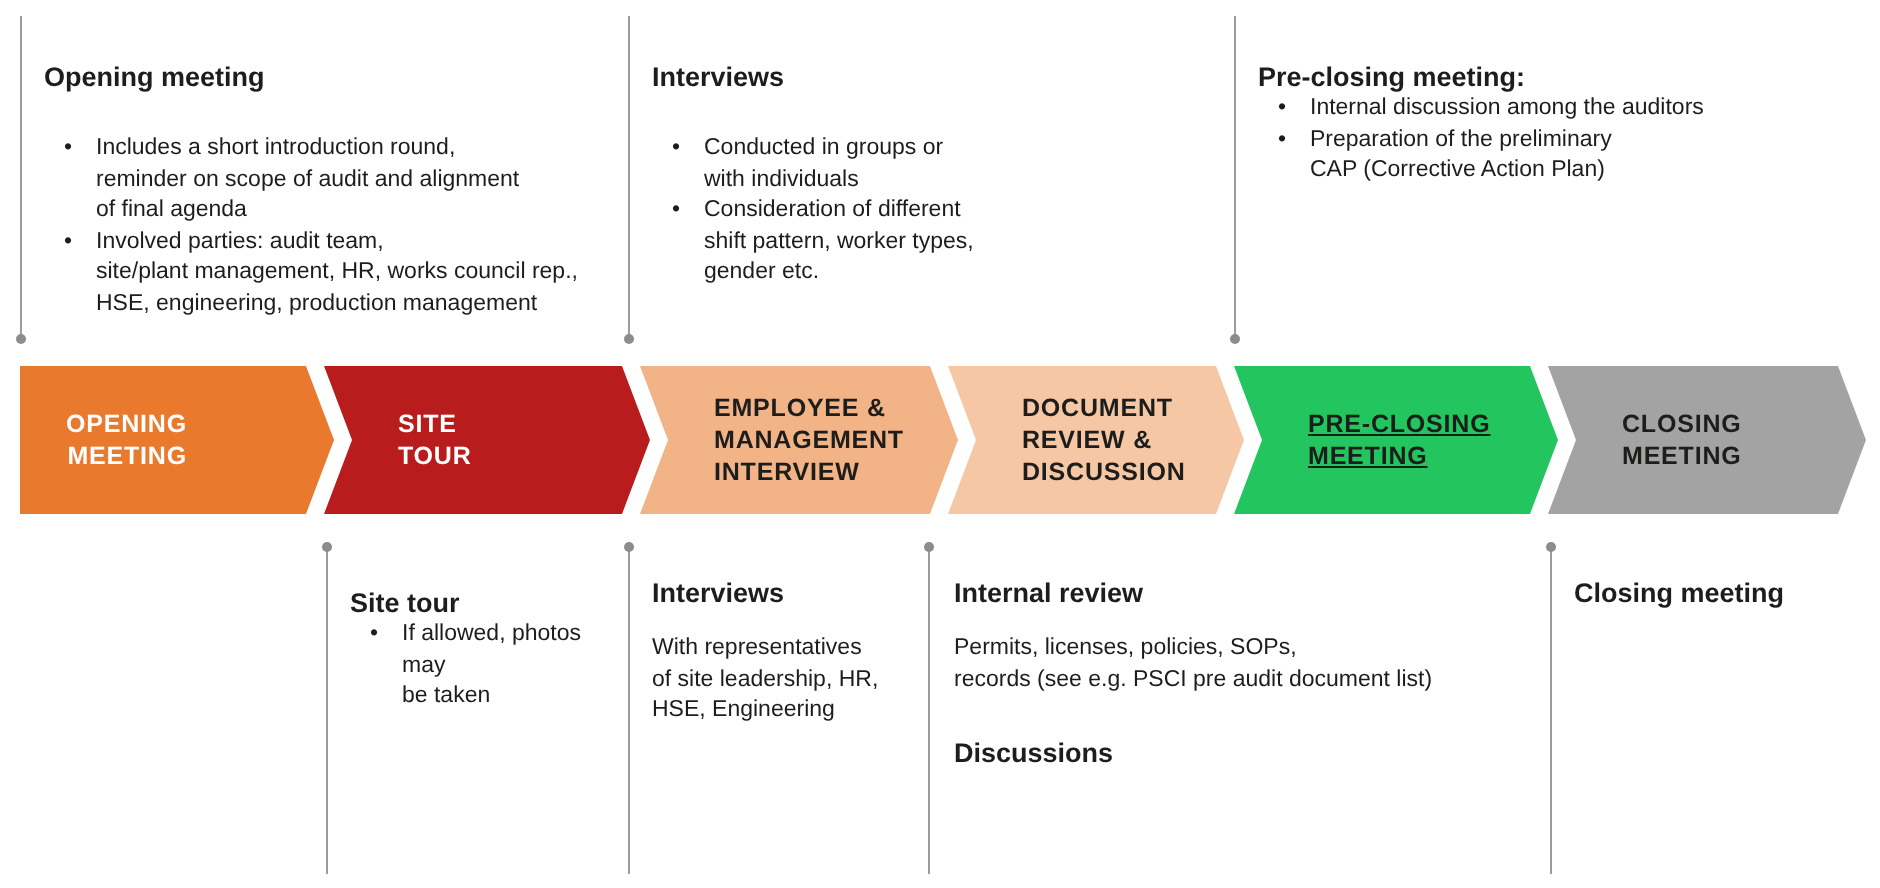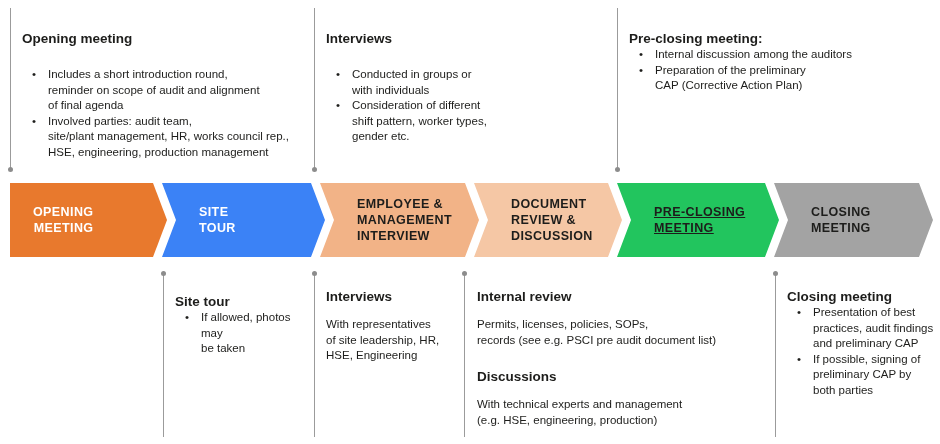--- a/index.html
+++ b/index.html
@@ -144,21 +144,21 @@
       <li>Preparation of the preliminary
 CAP (Corrective Action Plan)</li>
     </ul>
   </div>
 
   <div id="chevron-band">
     <div class="chevron first" style="left: 10px; width: 157px; background: rgb(232, 121, 45); color: rgb(255, 255, 255); text-align: right;">
       <span class="label">OPENING
 MEETING</span>
     </div>
-    <div class="chevron" style="left: 162px; width: 163px; background: #3b82f6; color: rgb(255, 255, 255);">
+    <div class="chevron" style="left: 162px; width: 163px; background: #b91c1c; color: rgb(255, 255, 255);">
       <span class="label">SITE
 TOUR</span>
     </div>
     <div class="chevron" style="left: 320px; width: 159px; background: rgb(242, 179, 135); color: rgb(29, 29, 27);">
       <span class="label">EMPLOYEE &amp;
 MANAGEMENT
 INTERVIEW</span>
     </div>
     <div class="chevron" style="left: 474px; width: 148px; background: rgb(245, 199, 165); color: rgb(29, 29, 27);">
       <span class="label">DOCUMENT
@@ -201,29 +201,19 @@
     <div class="body gap-sm">With representatives
 of site leadership, HR,
 HSE, Engineering</div>
   </div>
 
   <div class="ann" style="left:477px; top:288px; width:300px">
     <h3>Internal review</h3>
     <div class="body gap-sm">Permits, licenses, policies, SOPs,
 records (see e.g. PSCI pre audit document list)</div>
     <h3 class="gap-lg">Discussions</h3>
-    <div class="body gap-sm">With technical experts and management
-(e.g. HSE, engineering, production)</div>
   </div>
 
   <div class="ann" style="left:787px; top:288px; width:150px">
     <h3>Closing meeting</h3>
-    <ul class="gap-md">
-      <li>Presentation of best
-practices, audit findings
-and preliminary CAP</li>
-      <li>If possible, signing of
-preliminary CAP by
-both parties</li>
-    </ul>
   </div>
 
 </div>
 
 </body></html>

